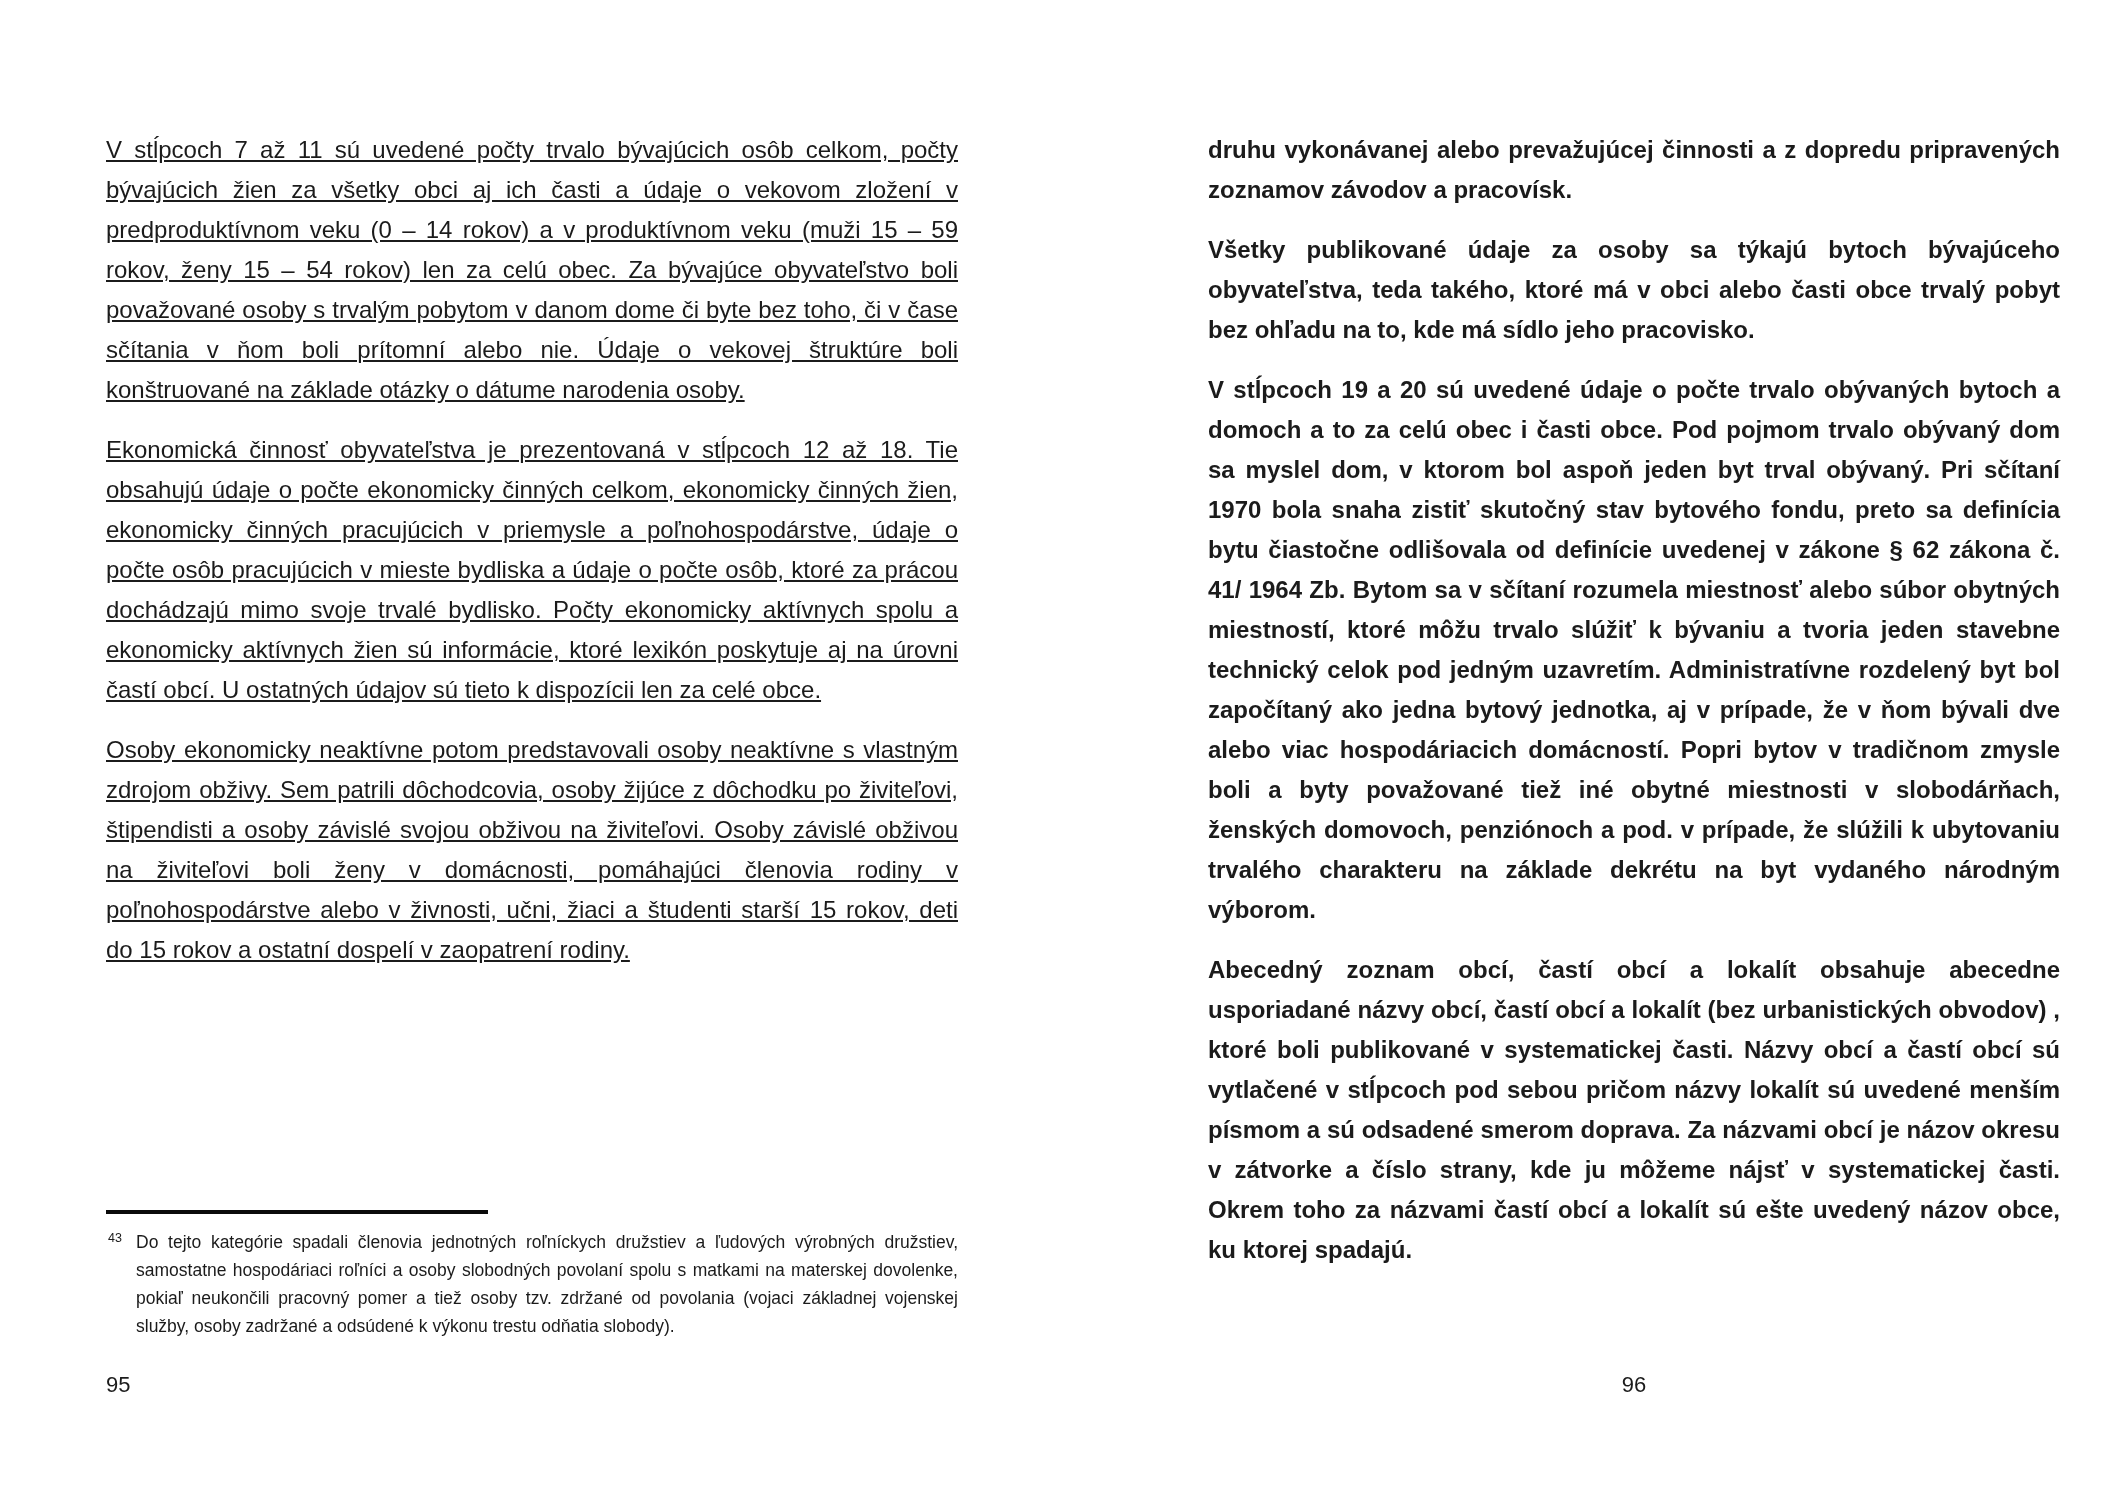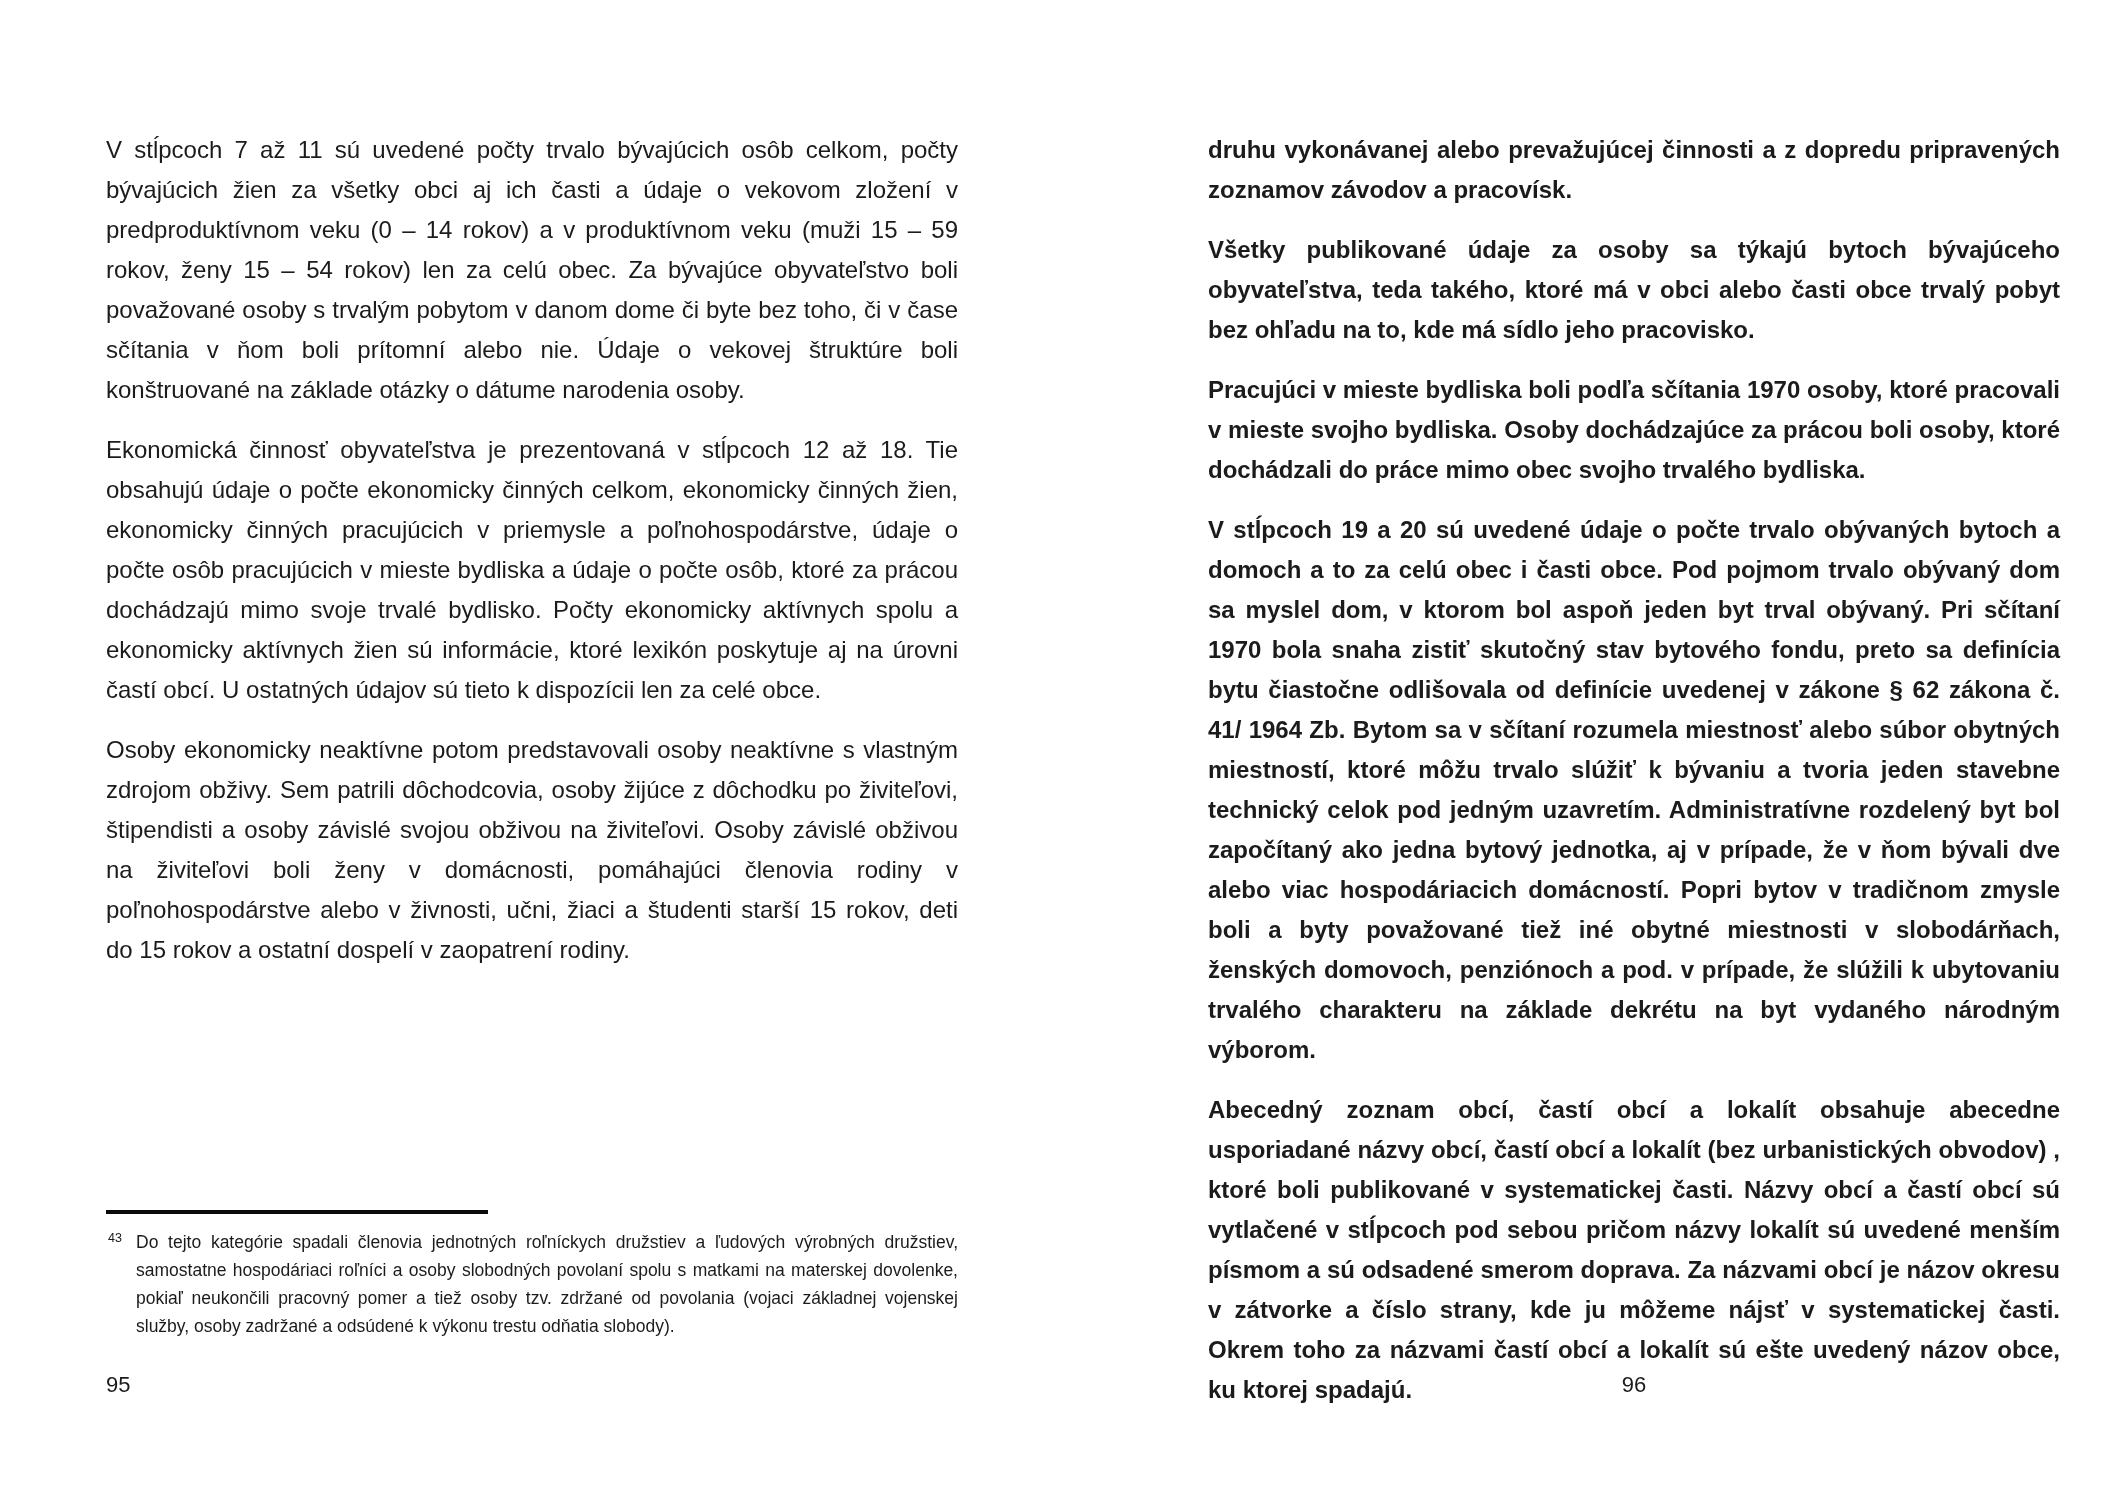--- a/index.html
+++ b/index.html
@@ -18,21 +18,21 @@
     background: #ffffff;
   }
   .page-col {
     position: absolute;
     top: 130px;
     width: 852px;
     color: #1b1b1b;
     font-size: 24px;
     line-height: 40px;
   }
-  .page-col-left  { left: 106px; }
+  .page-col-left  { left: 106px; text-decoration: underline; }
   .page-col-right { left: 1208px; font-weight: bold; }
   .page-col p {
     margin: 0 0 20px 0;
     text-align: justify;
   }
   .fn-ref {
     font-size: 14px;
     vertical-align: super;
     line-height: 0;
   }
@@ -91,20 +91,19 @@
       <span class="footnote-marker">43</span>
       <span>Do tejto kategórie spadali členovia jednotných roľníckych družstiev a ľudových výrobných družstiev, samostatne hospodáriaci roľníci a osoby slobodných povolaní spolu s matkami na materskej dovolenke, pokiaľ neukončili pracovný pomer a tiež osoby tzv. zdržané od povolania (vojaci základnej vojenskej služby, osoby zadržané a odsúdené k výkonu trestu odňatia slobody).</span>
     </div>
   </div>
 
   <div class="page-number page-number-left">95</div>
 
   <div class="page-col page-col-right">
     <p>druhu vykonávanej alebo prevažujúcej činnosti a z dopredu pripravených zoznamov závodov a pracovísk.</p>
     <p>Všetky publikované údaje za osoby sa týkajú bytoch bývajúceho obyvateľstva, teda takého, ktoré má v obci alebo časti obce trvalý pobyt bez ohľadu na to, kde má sídlo jeho pracovisko.</p>
-    <p>Pracujúci v mieste bydliska boli podľa sčítania 1970 osoby, ktoré pracovali v mieste svojho bydliska. Osoby dochádzajúce za prácou boli osoby, ktoré dochádzali do práce mimo obec svojho trvalého bydliska.</p>
     <p>V stĺpcoch 19 a 20 sú uvedené údaje o počte trvalo obývaných bytoch a domoch a to za celú obec i časti obce. Pod pojmom trvalo obývaný dom sa myslel dom, v ktorom bol aspoň jeden byt trval obývaný. Pri sčítaní 1970 bola snaha zistiť skutočný stav bytového fondu, preto sa definícia bytu čiastočne odlišovala od definície uvedenej v zákone § 62 zákona č. 41/ 1964 Zb. Bytom sa v sčítaní rozumela miestnosť alebo súbor obytných miestností, ktoré môžu trvalo slúžiť k bývaniu a tvoria jeden stavebne technický celok pod jedným uzavretím. Administratívne rozdelený byt bol započítaný ako jedna bytový jednotka, aj v prípade, že v ňom bývali dve alebo viac hospodáriacich domácností. Popri bytov v tradičnom zmysle boli a byty považované tiež iné obytné miestnosti v slobodárňach, ženských domovoch, penziónoch a pod. v prípade, že slúžili k ubytovaniu trvalého charakteru na základe dekrétu na byt vydaného národným výborom.</p>
     <p>Abecedný zoznam obcí, častí obcí a lokalít obsahuje abecedne usporiadané názvy obcí, častí obcí a lokalít (bez urbanistických obvodov) , ktoré boli publikované v systematickej časti. Názvy obcí a častí obcí sú vytlačené v stĺpcoch pod sebou pričom názvy lokalít sú uvedené menším písmom a sú odsadené smerom doprava. Za názvami obcí je názov okresu v zátvorke a číslo strany, kde ju môžeme nájsť v systematickej časti. Okrem toho za názvami častí obcí a lokalít sú ešte uvedený názov obce, ku ktorej spadajú.</p>
   </div>
 
   <div class="page-number page-number-right">96</div>
 
 </div>
 
 </body></html>

